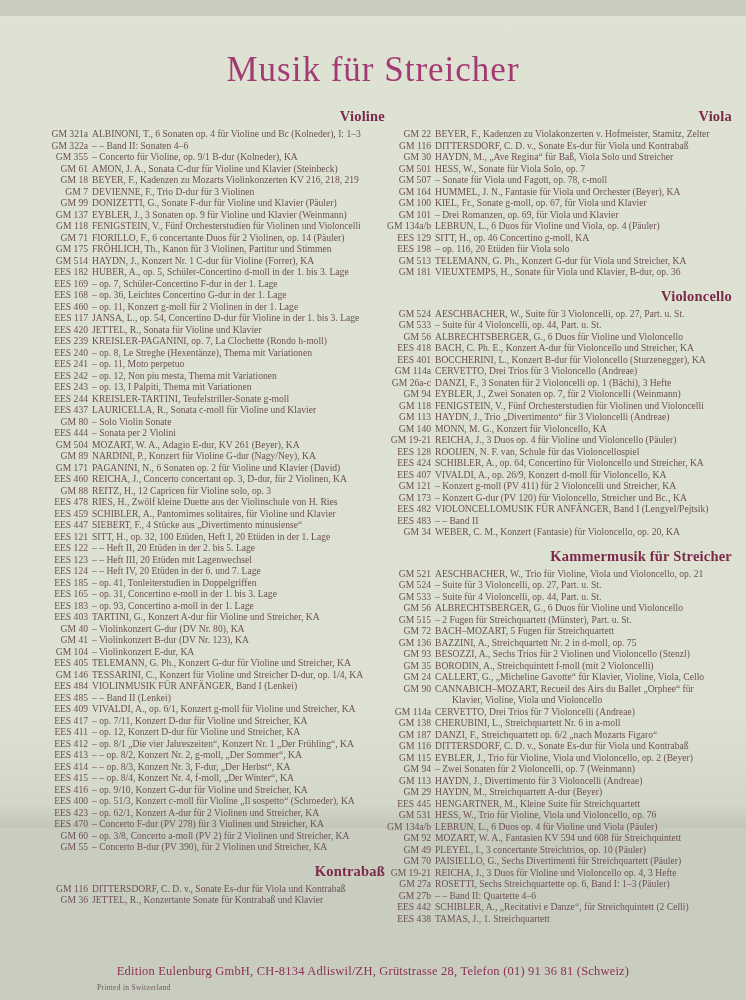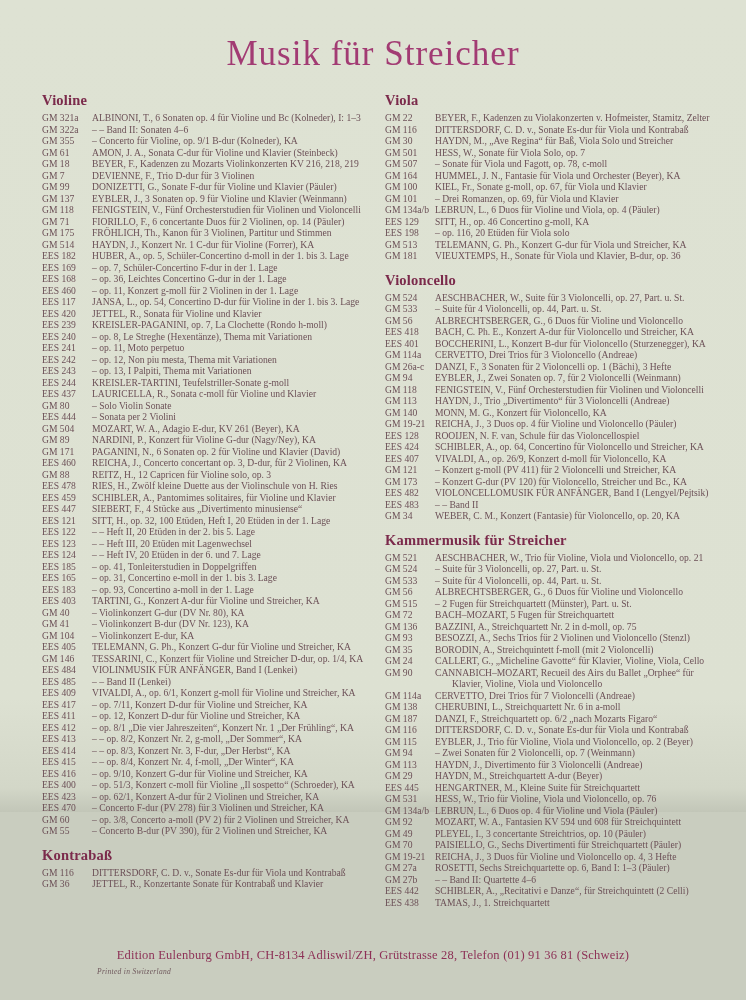--- a/index.html
+++ b/index.html
@@ -7,20 +7,21 @@
     width:746px;height:1000px;
     background:#c9cdbf;
     font-family:"Liberation Serif","DejaVu Serif",serif;
     overflow:hidden;
   }
   .page{
     position:relative;
     width:746px;height:812px;
     background:linear-gradient(180deg,#dee2d3 0%,#dde1d2 86%,#d3d7c8 97%,#c2c6b8 100%);
     box-sizing:border-box;
+    margin-top:16px;
   }
   .page-inner{
     position:absolute;inset:0;
     padding:34px 14px 0 42px;
     box-sizing:border-box;
   }
   h1.title{
     margin:0 28px 18px 0;
     text-align:center;
     font-size:35px;
@@ -28,21 +29,21 @@
     letter-spacing:1px;
     color:#a23b73;
   }
   .cols{
     display:flex;
     align-items:flex-start;
   }
   .col{box-sizing:border-box;}
   .col-left{width:343px;flex:0 0 343px;}
   .col-right{flex:1;min-width:0;}
-  .cat-section{margin:0 0 10px 0;}
+  .cat-section{margin:0 0 10px 0;text-align:right;}
   .sec-head{
     margin:0 0 3px 0;
     font-size:14.5px;
     font-weight:700;
     color:#7b2a4b;
     letter-spacing:.2px;
   }
   .entry{
     display:flex;
     font-size:9.6px;
@@ -67,21 +68,20 @@
     font-size:12.5px;
     color:#8d3056;
     letter-spacing:.2px;
   }
   .printed{
     text-align:left;
     margin:4px 0 0 97px;
     font-size:7.5px;
     color:#6f585c;
     letter-spacing:.3px;
-    font-style:italic;
   }
 </style>
 </head>
 <body>
 
 <div class="page">
   <div class="page-inner">
     <h1 class="title">Musik für Streicher</h1>
     <div class="cols">
       <div class="col col-left" id="col-left">

